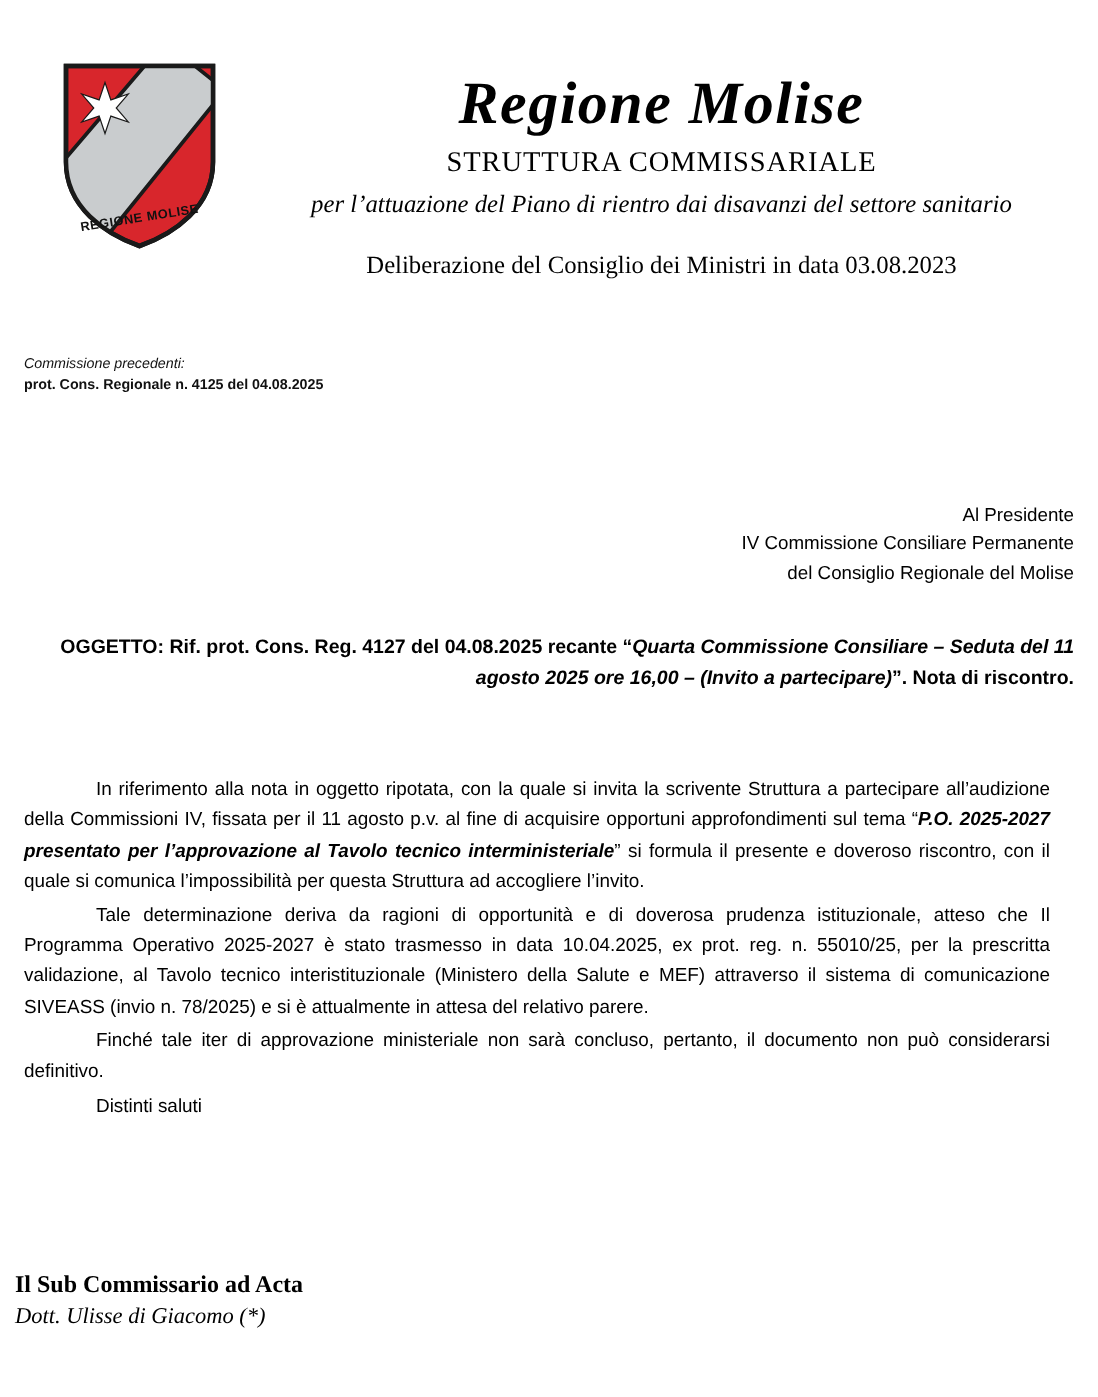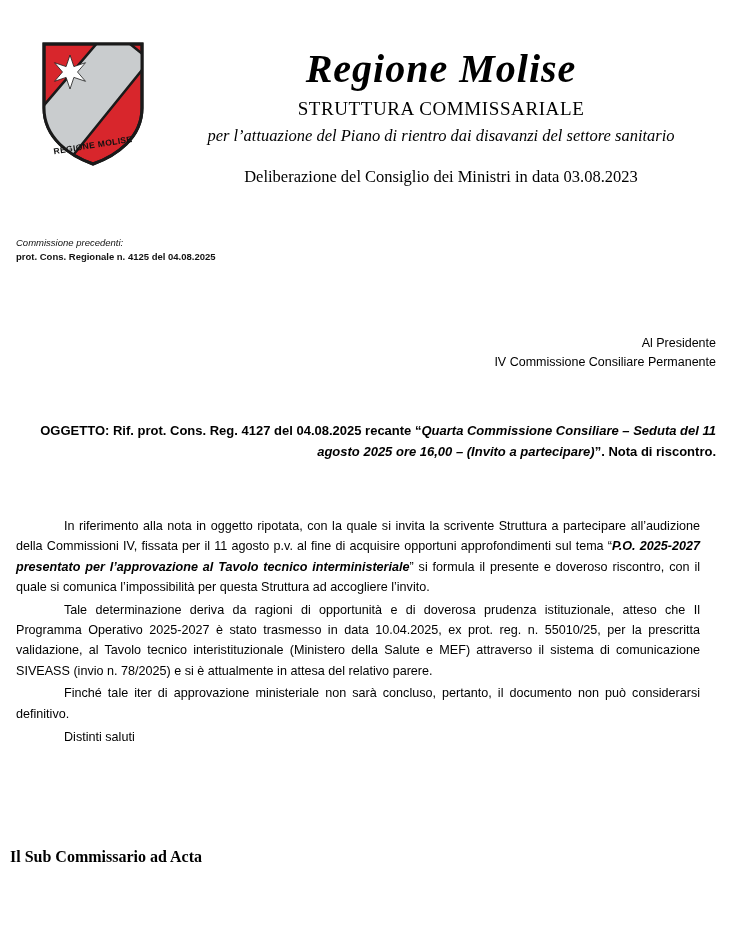--- a/index.html
+++ b/index.html
@@ -213,34 +213,36 @@
   </div>
 
   <div class="riferimenti">
     <div class="rif-line1">Commissione precedenti:</div>
     <div class="rif-line2">prot. Cons. Regionale n. 4125 del 04.08.2025</div>
   </div>
 
   <div class="destinatario">
     <div>Al Presidente</div>
     <div>IV Commissione Consiliare Permanente</div>
+    <div>del Consiglio Regionale del Molise</div>
   </div>
 
   <div class="oggetto">
     <span>OGGETTO: Rif. prot. Cons. Reg. 4127 del 04.08.2025 recante “</span><span class="it">Quarta Commissione Consiliare – Seduta del 11 agosto 2025 ore 16,00 – (Invito a partecipare)</span><span>”. Nota di riscontro.</span>
   </div>
 
   <div class="body-text">
     <p><span>In riferimento alla nota in oggetto ripotata, con la quale si invita la scrivente Struttura a partecipare all’audizione della Commissioni IV, fissata per il 11 agosto p.v. al fine di acquisire opportuni approfondimenti sul tema “</span><span class="bi">P.O. 2025-2027 presentato per l’approvazione al Tavolo tecnico interministeriale</span><span>” si formula il presente e doveroso riscontro, con il quale si comunica l’impossibilità per questa Struttura ad accogliere l’invito.</span></p>
     <p>Tale determinazione deriva da ragioni di opportunità e di doverosa prudenza istituzionale, atteso che Il Programma Operativo 2025-2027 è stato trasmesso in data 10.04.2025, ex prot. reg. n. 55010/25, per la prescritta validazione, al Tavolo tecnico interistituzionale (Ministero della Salute e MEF) attraverso il sistema di comunicazione SIVEASS (invio n. 78/2025) e si è attualmente in attesa del relativo parere.</p>
     <p>Finché tale iter di approvazione ministeriale non sarà concluso, pertanto, il documento non può considerarsi definitivo.</p>
   </div>
 
   <div class="saluti">Distinti saluti</div>
 
   <div class="sig-right">
   </div>
 
   <div class="sig-left">
     <div class="sig-role">Il Sub Commissario ad Acta</div>
+    <div class="sig-name">Dott. Ulisse di Giacomo (*)</div>
   </div>
 
 </div>
 
 </body></html>

